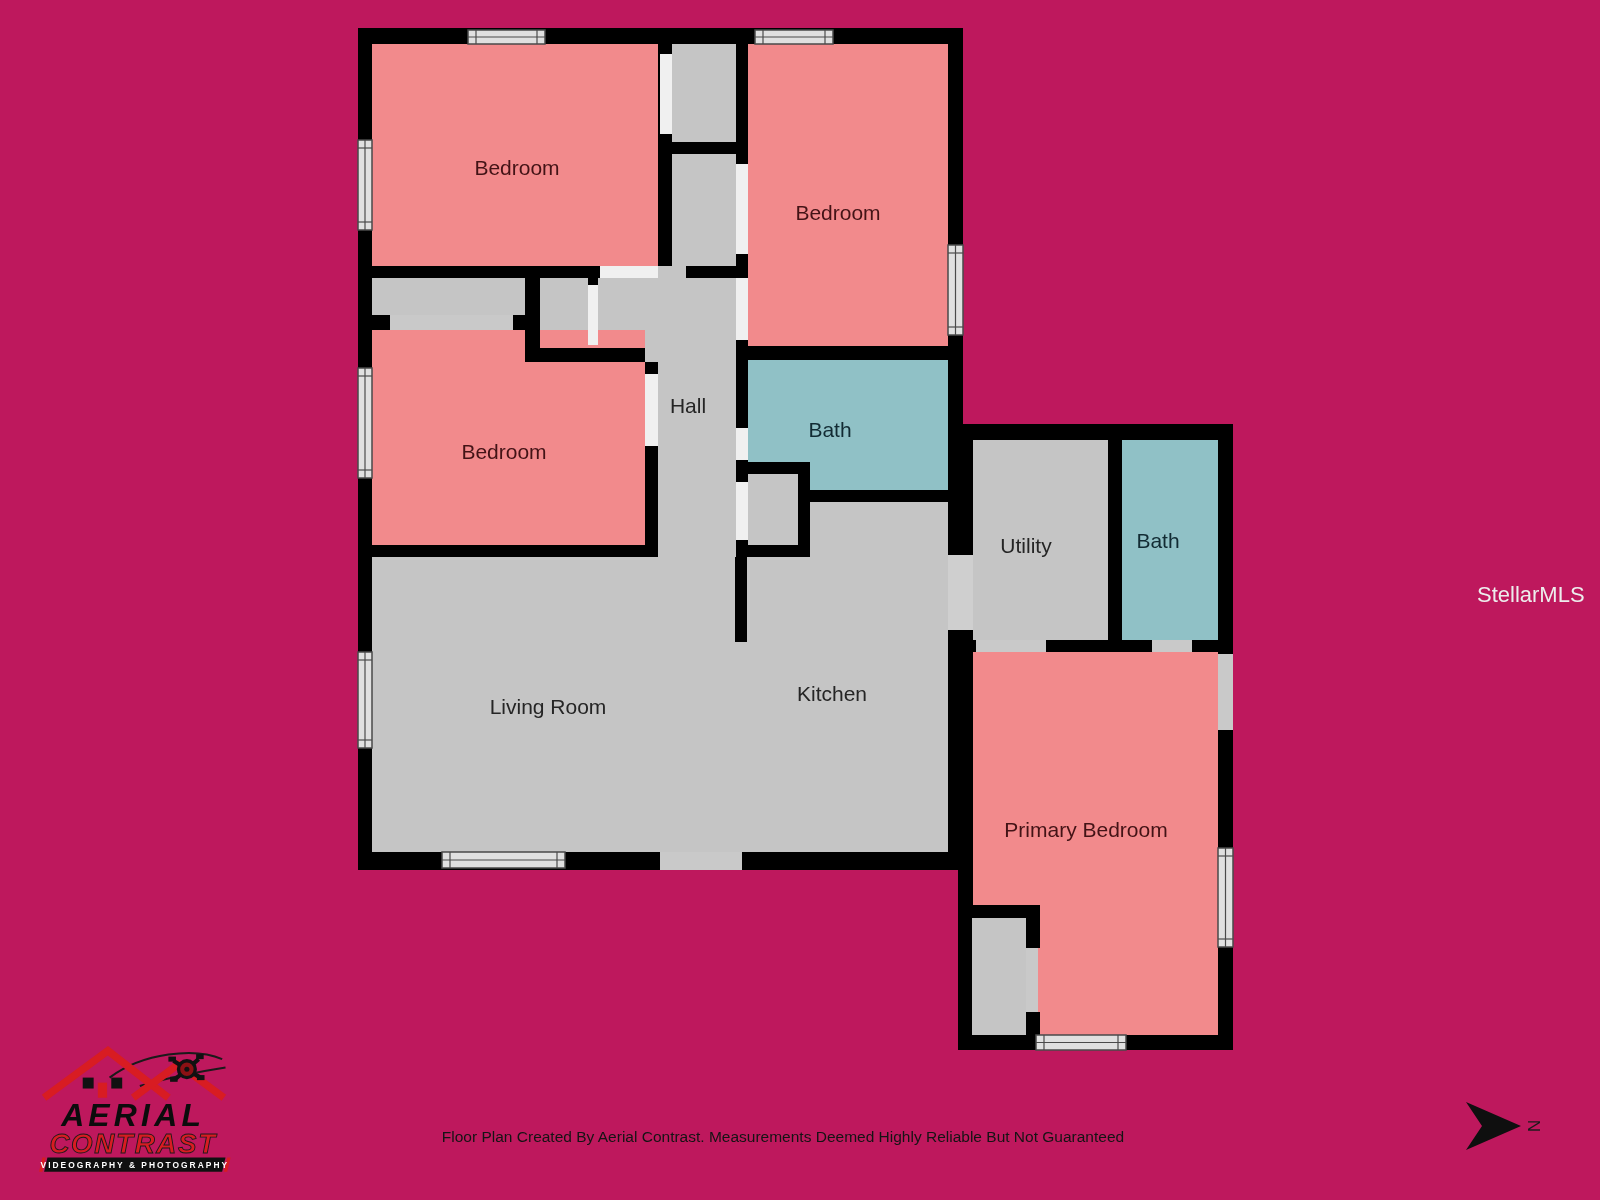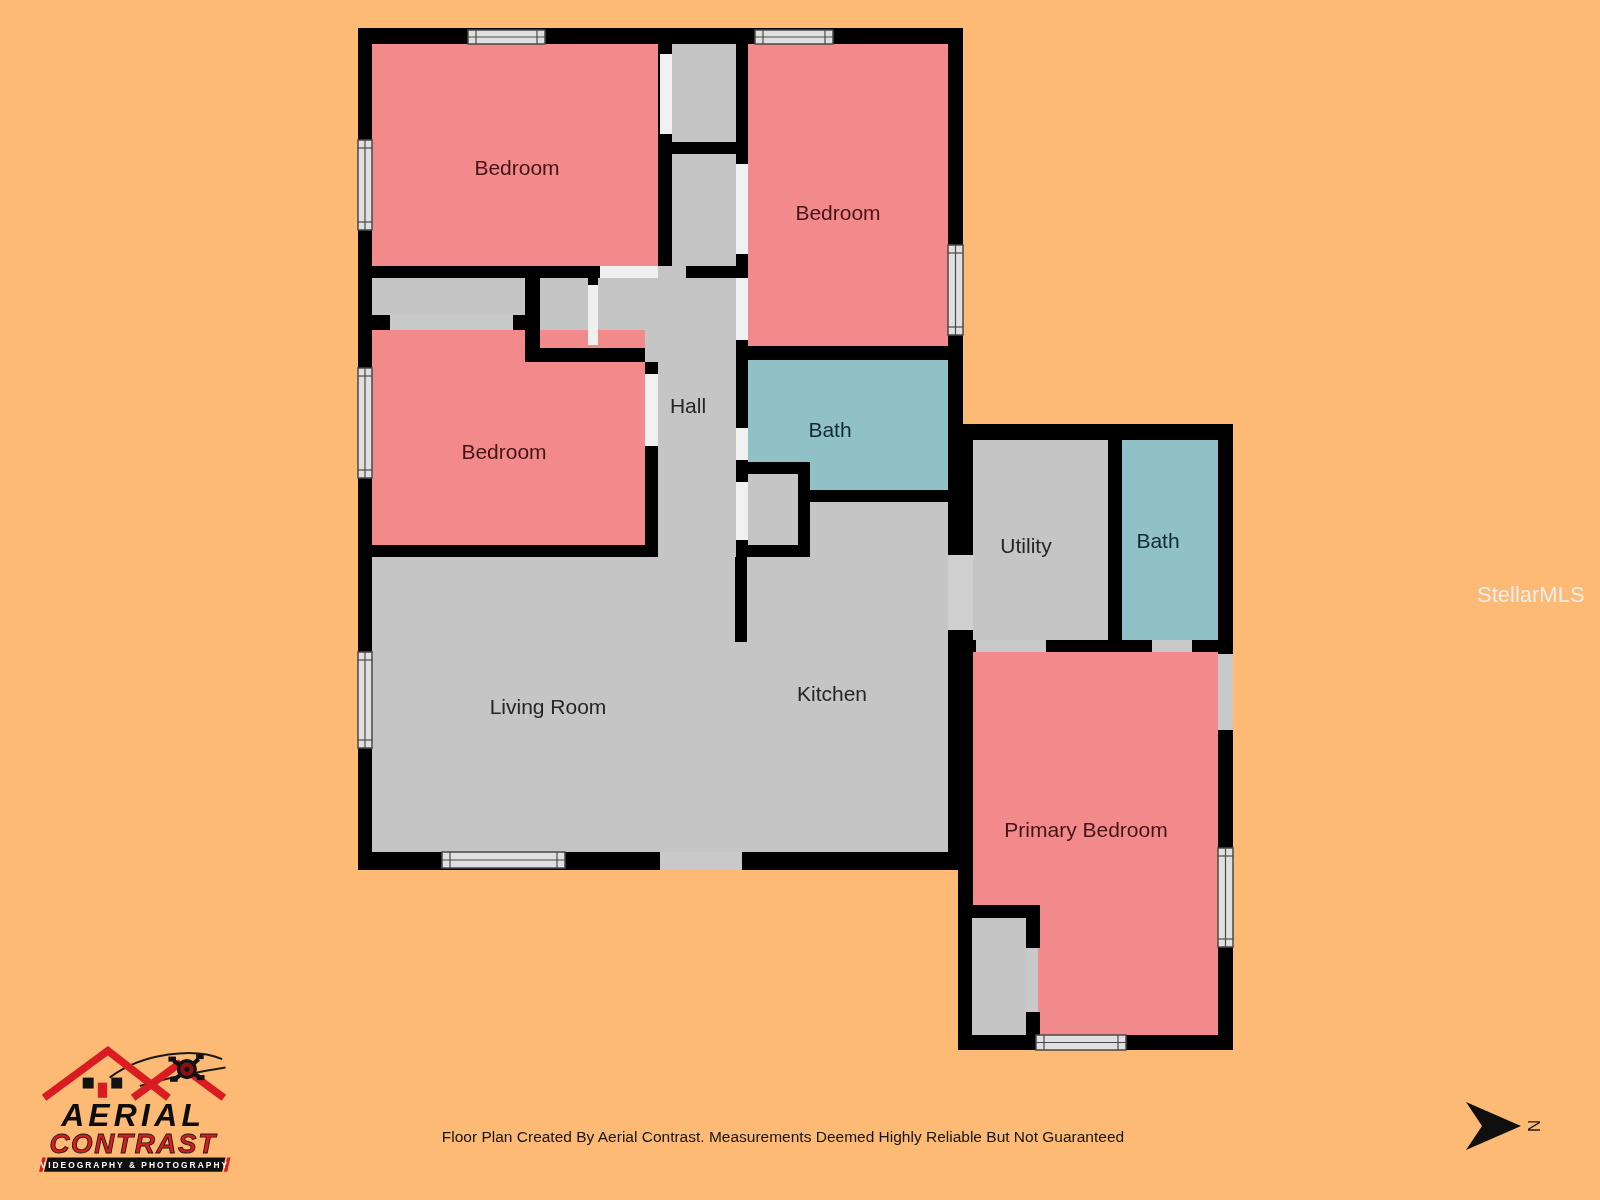--- a/index.html
+++ b/index.html
@@ -1,16 +1,16 @@
 <!DOCTYPE html>
 <html style="--wall: #000000; --room_common: #c5c5c5; --room_bedroom: #f28a8c; --room_bath: #90c1c6; --window_fill: #e0e0e0; --door_interior: #f0f0f0; --door_exterior: #c9c9c9; --opening: #cfcfcf; --label_bedroom: #431316; --label_common: #252525; --label_bath: #122b33; --logo_red: #d81c22; --watermark: #ededed; --footer: #141414;"><head>
 <meta charset="utf-8">
 <style>
   html,body{margin:0;padding:0;background:#ffffff;}
-  .page{position:relative;width:1600px;height:1200px;background:#fdba74;overflow:hidden;}
+  .page{position:relative;width:1600px;height:1200px;background:#be185d;overflow:hidden;}
   svg{display:block;}
   .wall{fill:var(--wall,#000);}
   .room-common{fill:var(--room_common,#c5c5c5);}
   .room-bedroom{fill:var(--room_bedroom,#f28a8c);}
   .room-bath{fill:var(--room_bath,#90c1c6);}
   .door-int{fill:var(--door_interior,#f0f0f0);}
   .door-ext{fill:var(--door_exterior,#c9c9c9);}
   .opening{fill:var(--opening,#cfcfcf);}
   .win{fill:var(--window_fill,#e0e0e0);stroke:#4a4a4a;stroke-width:1.5;}
   .winline{stroke:#4a4a4a;stroke-width:1.2;}

